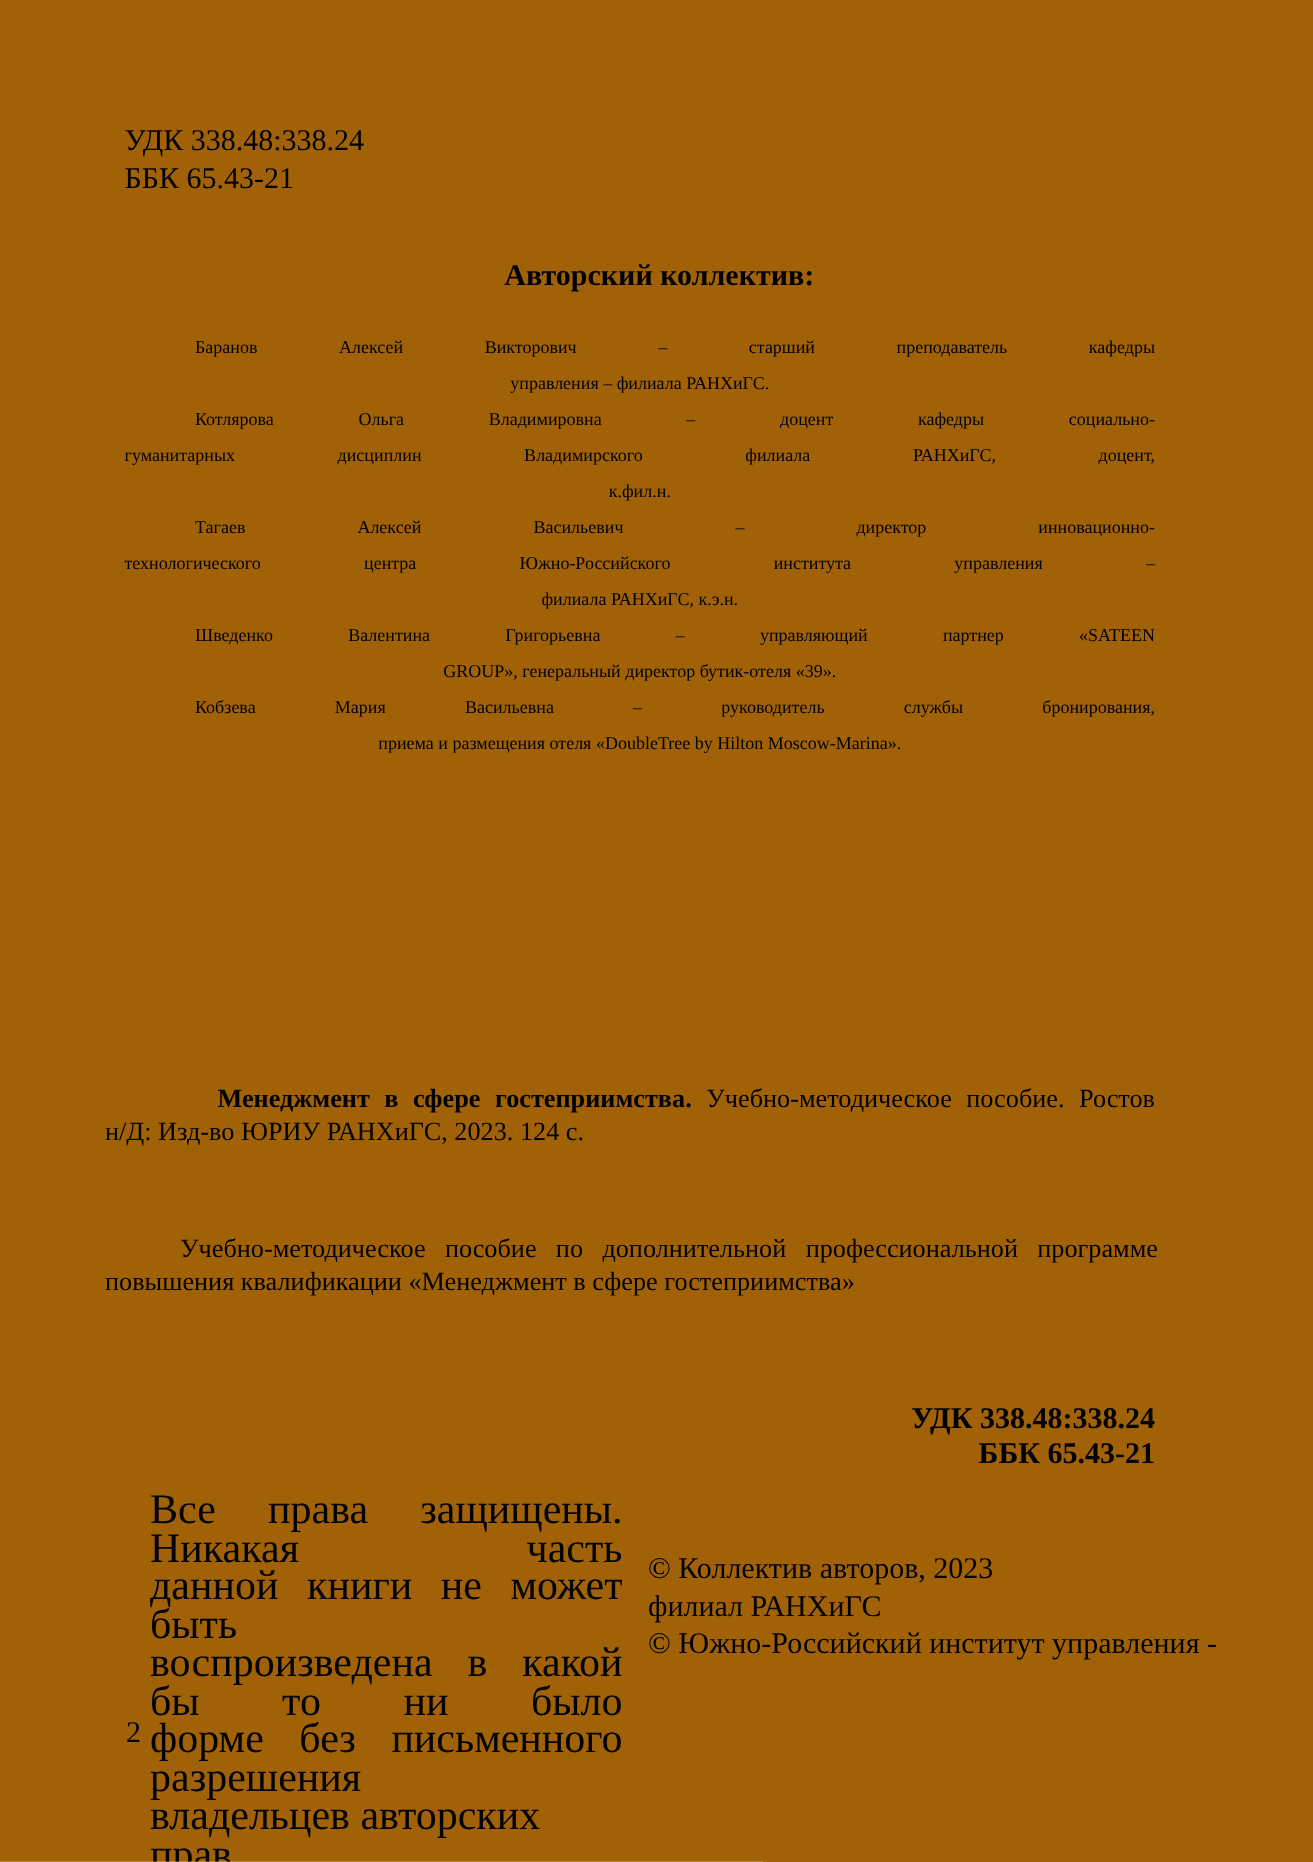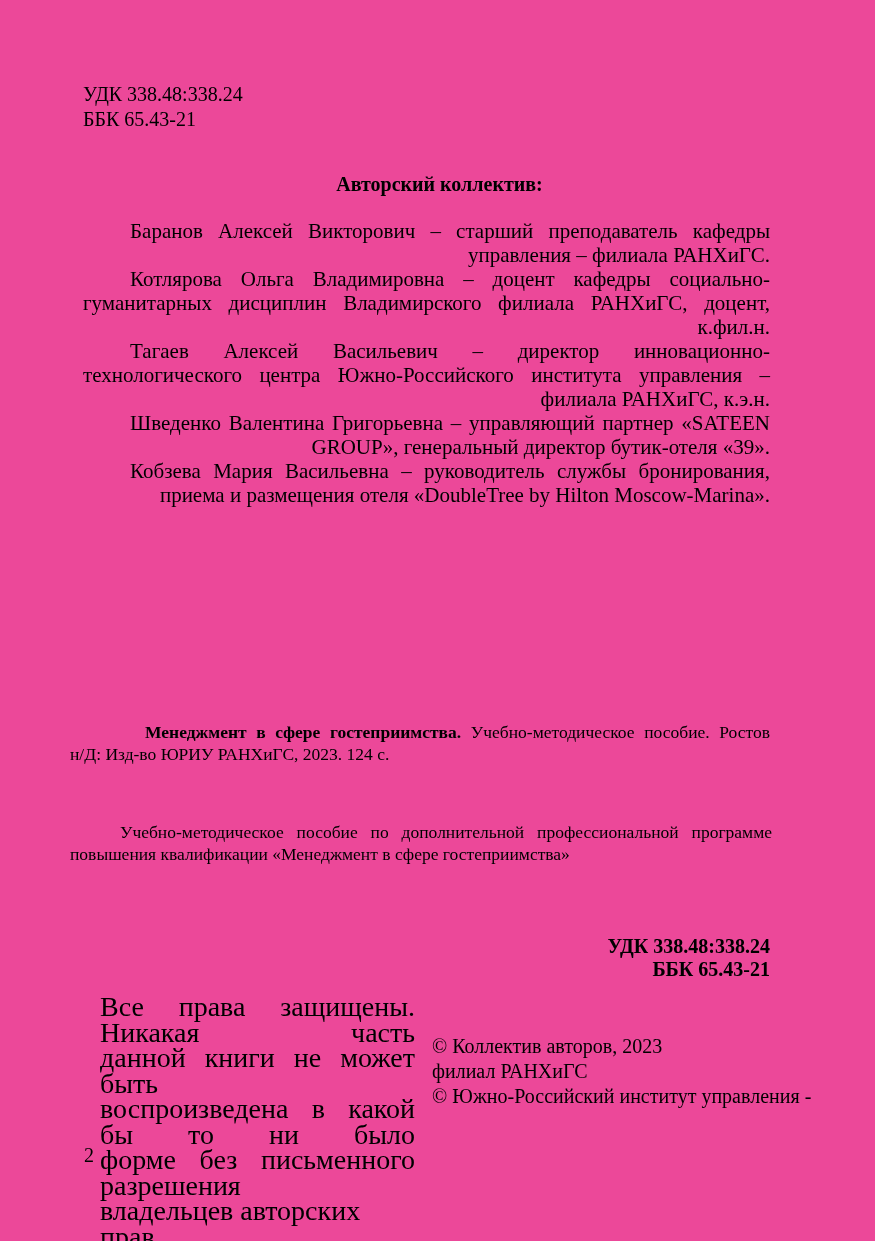--- a/index.html
+++ b/index.html
@@ -6,39 +6,39 @@
   html, body { margin: 0; padding: 0; }
   body {
     width: 875px; height: 1241px;
     background: #ffffff;
     color: #000000;
     font-family: "Liberation Serif", "DejaVu Serif", serif;
   }
   .page {
     position: relative;
     width: 875px; height: 1241px;
-    background: #ec4899;
+    background: #a16207;
     overflow: hidden;
   }
   .abs { position: absolute; }
   .para, .line, .aline, .rline, .cline, .code-line { margin: 0; padding: 0; }
 
   
   .codes-top { left: 83px; top: 82px; font-size: 20px; line-height: 25px; }
 
   
   .heading {
     left: 96px; top: 172px; width: 687px;
     text-align: center; font-weight: 700;
     font-size: 20px; line-height: 24px;
   }
 
   
-  .authors { left: 83px; top: 219px; width: 687px; font-size: 21px; line-height: 24px; }
-  .line { text-align: right; }
+  .authors { left: 83px; top: 219px; width: 687px; font-size: 12px; line-height: 24px; }
+  .line { text-align: center; }
   .j { text-align: justify; text-align-last: justify; }
   .indent1 { text-indent: 47px; }
 
   
   .isbn { left: 83px; top: 590px; font-size: 20px; line-height: 24px; }
   .isbn b { font-weight: 700; }
 
   
   .annotation { left: 70px; top: 722px; width: 700px; font-size: 17.5px; line-height: 21.5px; }
   .annotation .first { text-indent: 75px; }

